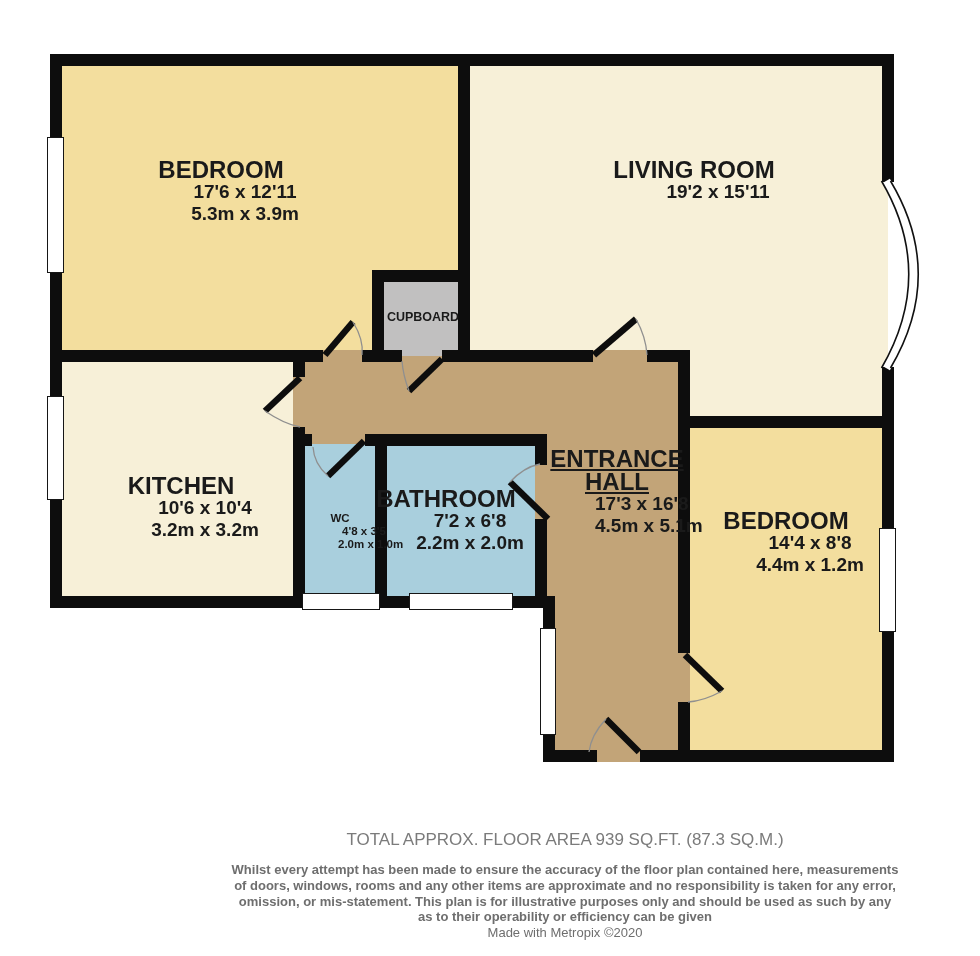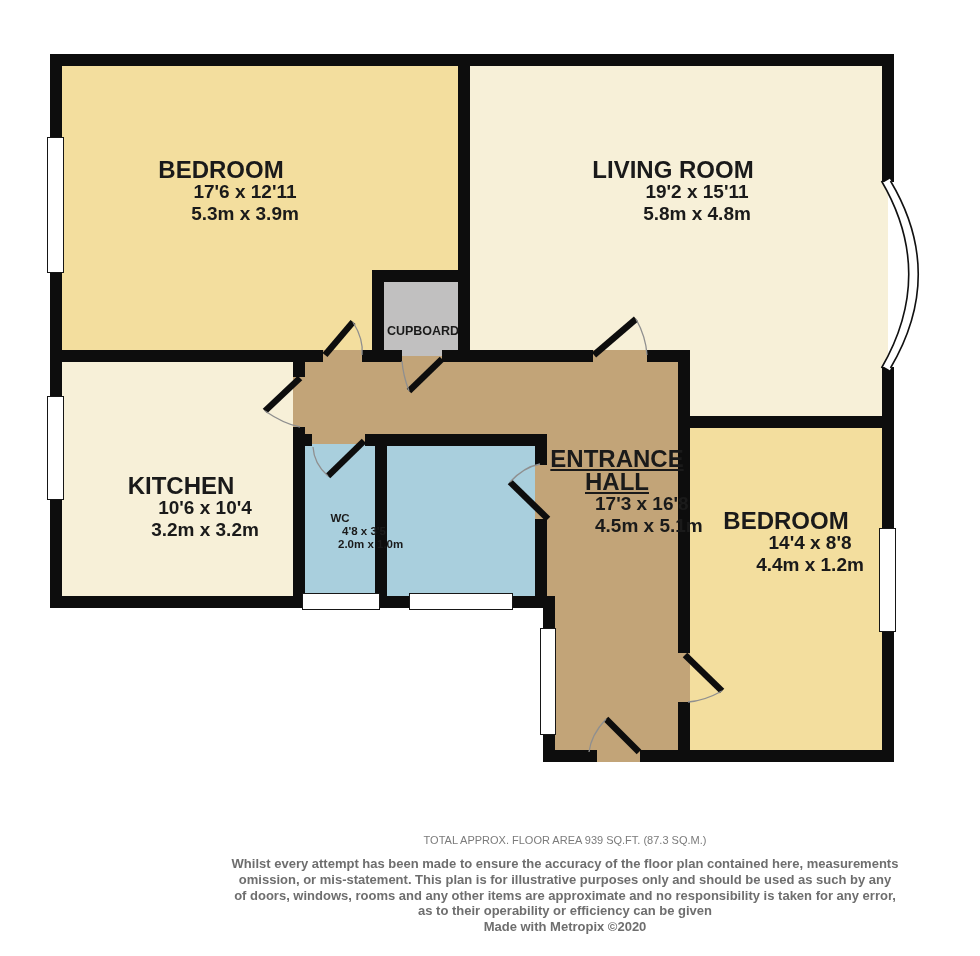--- a/index.html
+++ b/index.html
@@ -14,23 +14,23 @@
               font-weight:bold;white-space:nowrap;}
   .rl-name{font-size:24px;line-height:23px;}
   .rl-dim{font-size:19px;line-height:22px;margin-left:48px;}
   .room-label.wrap .rl-name{white-space:normal;text-decoration:underline;}
   .room-label.small{white-space:nowrap;}
   .room-label.small .rl-name{font-size:11.5px;line-height:14px;}
   .room-label.small .rl-dim{font-size:11.5px;line-height:13px;}
   .cup-label{position:absolute;text-align:center;color:var(--label_text);
              font-weight:bold;font-size:12.5px;line-height:14px;}
   .footer{position:absolute;left:190px;top:830px;width:750px;text-align:center;}
-  .f-title{font-size:11px;line-height:20px;color:var(--footer_title);margin-bottom:6px;}
+  .f-title{font-size:17px;line-height:20px;color:var(--footer_title);margin-bottom:12px;}
   .f-line{font-size:13px;line-height:15.8px;font-weight:bold;color:var(--footer_text);}
-  .f-credit{font-size:13px;line-height:15.8px;font-weight:bold;color:var(--footer_text);margin-top:0px;}
+  .f-credit{font-size:13px;line-height:15.8px;font-weight:normal;color:var(--footer_text);margin-top:0px;}
 </style>
 </head>
 <body>
 
 <div class="plan">
 
   <div class="fill" style="left:62px;top:66px;width:402px;height:290px;background:var(--yellow);"></div>
   <div class="fill" style="left:464px;top:66px;width:424px;height:294px;background:var(--cream);"></div>
   <div class="fill" style="left:684px;top:300px;width:204px;height:124px;background:var(--cream);"></div>
   <div class="fill" style="left:62px;top:362px;width:240px;height:234px;background:var(--cream);"></div>
@@ -104,50 +104,54 @@
       <path d="M722,691 Q704,701 688,702"></path>
       <path d="M606,719 Q591,735 589,752"></path>
     </g>
   </svg>
 
   <div class="room-label" style="left:121px;top:158px;width:200px;">
     <div class="rl-name">BEDROOM</div>
     <div class="rl-dim">17'6 x 12'11</div>
     <div class="rl-dim">5.3m x 3.9m</div>
   </div>
-  <div class="room-label" style="left:573px;top:158px;width:200px;">
+  <div class="room-label" style="left:594px;top:158px;width:200px;">
     <div class="rl-name">LIVING ROOM</div>
     <div class="rl-dim">19'2 x 15'11</div>
-    <div class="rl-dim">5.8m x 4.8m</div>
   </div>
   <div class="room-label" style="left:81px;top:474px;width:200px;">
     <div class="rl-name">KITCHEN</div>
     <div class="rl-dim">10'6 x 10'4</div>
     <div class="rl-dim">3.2m x 3.2m</div>
   </div>
   <div class="room-label small" style="left:290px;top:511px;width:100px;">
     <div class="rl-name">WC</div>
     <div class="rl-dim">4'8 x 3'5</div>
     <div class="rl-dim">2.0m x 1.0m</div>
   </div>
+  <div class="room-label" style="left:346px;top:487px;width:200px;">
+    <div class="rl-name">BATHROOM</div>
+    <div class="rl-dim">7'2 x 6'8</div>
+    <div class="rl-dim">2.2m x 2.0m</div>
+  </div>
   <div class="room-label wrap" style="left:547px;top:447px;width:140px;">
     <div class="rl-name">ENTRANCE HALL</div>
     <div class="rl-dim">17'3 x 16'8</div>
     <div class="rl-dim">4.5m x 5.1m</div>
   </div>
   <div class="room-label" style="left:686px;top:509px;width:200px;">
     <div class="rl-name">BEDROOM</div>
     <div class="rl-dim">14'4 x 8'8</div>
     <div class="rl-dim">4.4m x 1.2m</div>
   </div>
-  <div class="cup-label" style="left:373px;top:324px;width:100px;">
+  <div class="cup-label" style="left:373px;top:310px;width:100px;">
     <span>CUPBOARD</span>
   </div>
 </div>
 
 <div class="footer">
   <div class="f-title">TOTAL APPROX. FLOOR AREA 939 SQ.FT. (87.3 SQ.M.)</div>
   <div class="f-line">Whilst every attempt has been made to ensure the accuracy of the floor plan contained here, measurements</div>
+  <div class="f-line">of doors, windows, rooms and any other items are approximate and no responsibility is taken for any error,</div>
   <div class="f-line">omission, or mis-statement. This plan is for illustrative purposes only and should be used as such by any</div>
-  <div class="f-line">of doors, windows, rooms and any other items are approximate and no responsibility is taken for any error,</div>
   <div class="f-line">as to their operability or efficiency can be given</div>
   <div class="f-credit">Made with Metropix ©2020</div>
 </div>
 
 </body></html>

